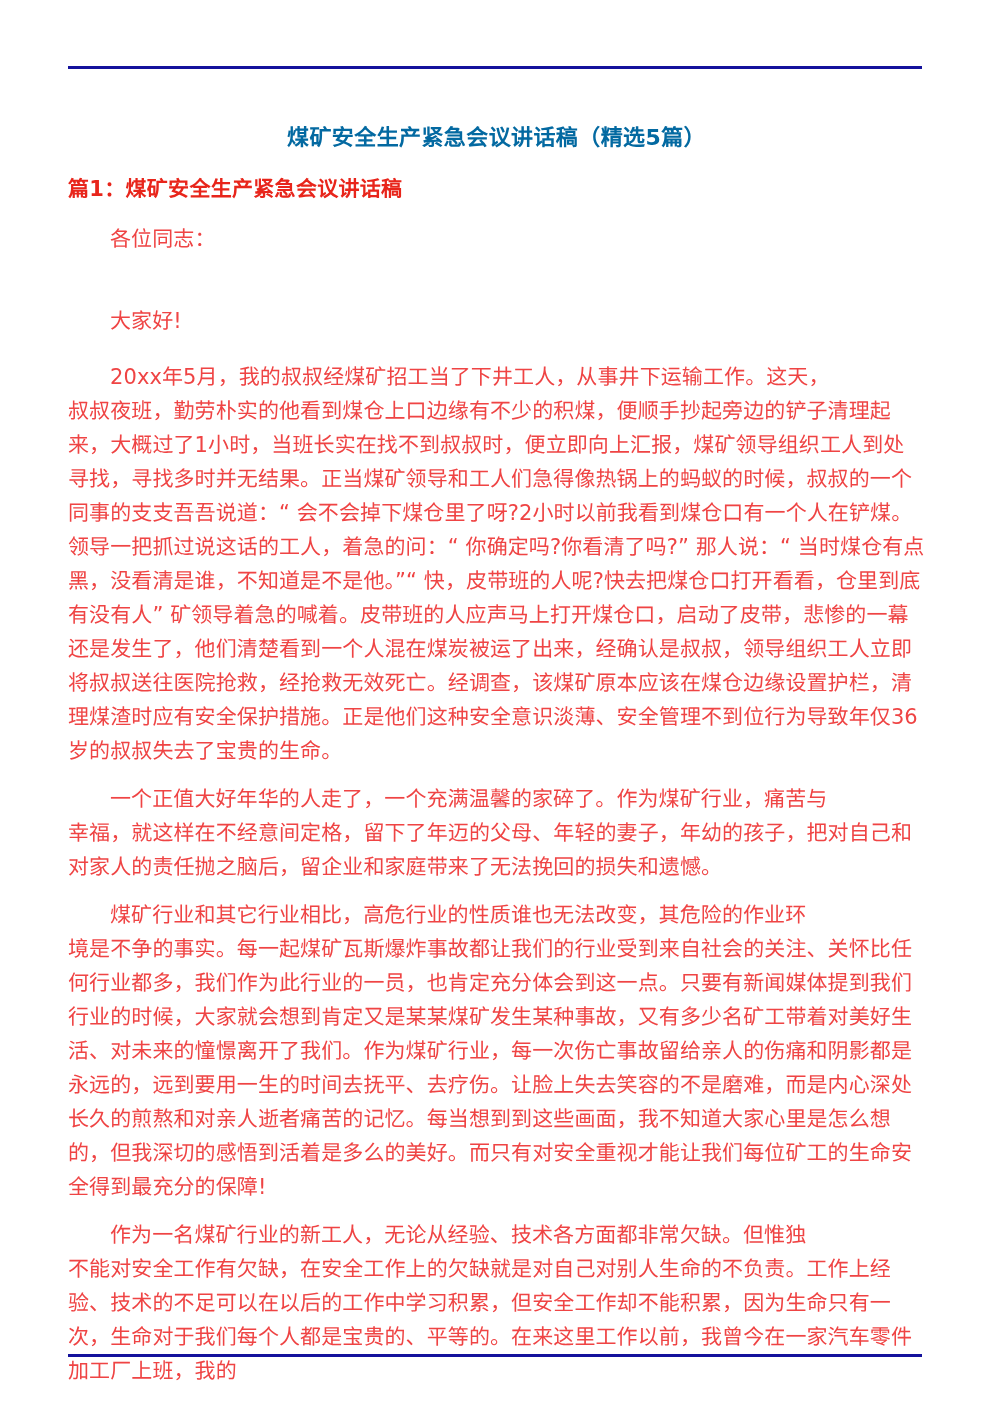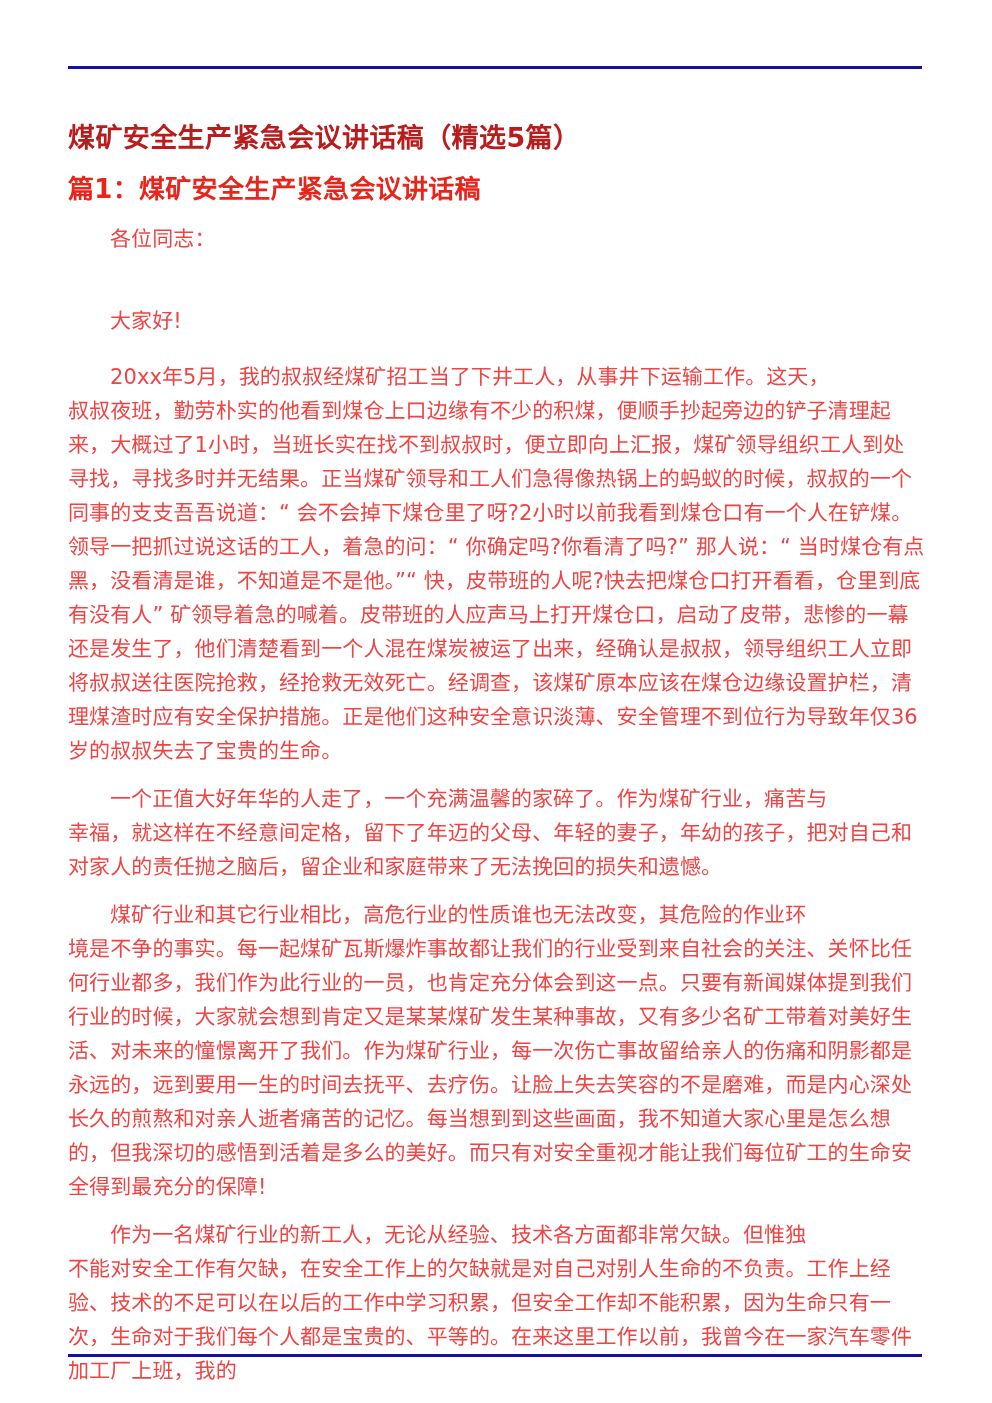--- a/index.html
+++ b/index.html
@@ -55,30 +55,31 @@
 
   
   .content {
     position: absolute;
     left: 68px;
     top: 118px;
     width: 857px;
   }
 
   .doc-title {
-    font-size: 27px;
+    font-size: 22px;
     font-weight: 700;
+    text-align: center;
     letter-spacing: 0.4px;
     line-height: 40px;
     margin: 0 0 14px 0;
-    color: #b91c1c;
+    color: #0369a1;
   }
 
   .section-heading {
-    font-size: 26px;
+    font-size: 21px;
     font-weight: 700;
     color: #e8251b;
     line-height: 34px;
     margin: 0 0 16px 0;
     letter-spacing: 0.3px;
   }
 
   .para {
     font-size: 21px;
     line-height: 34px;

